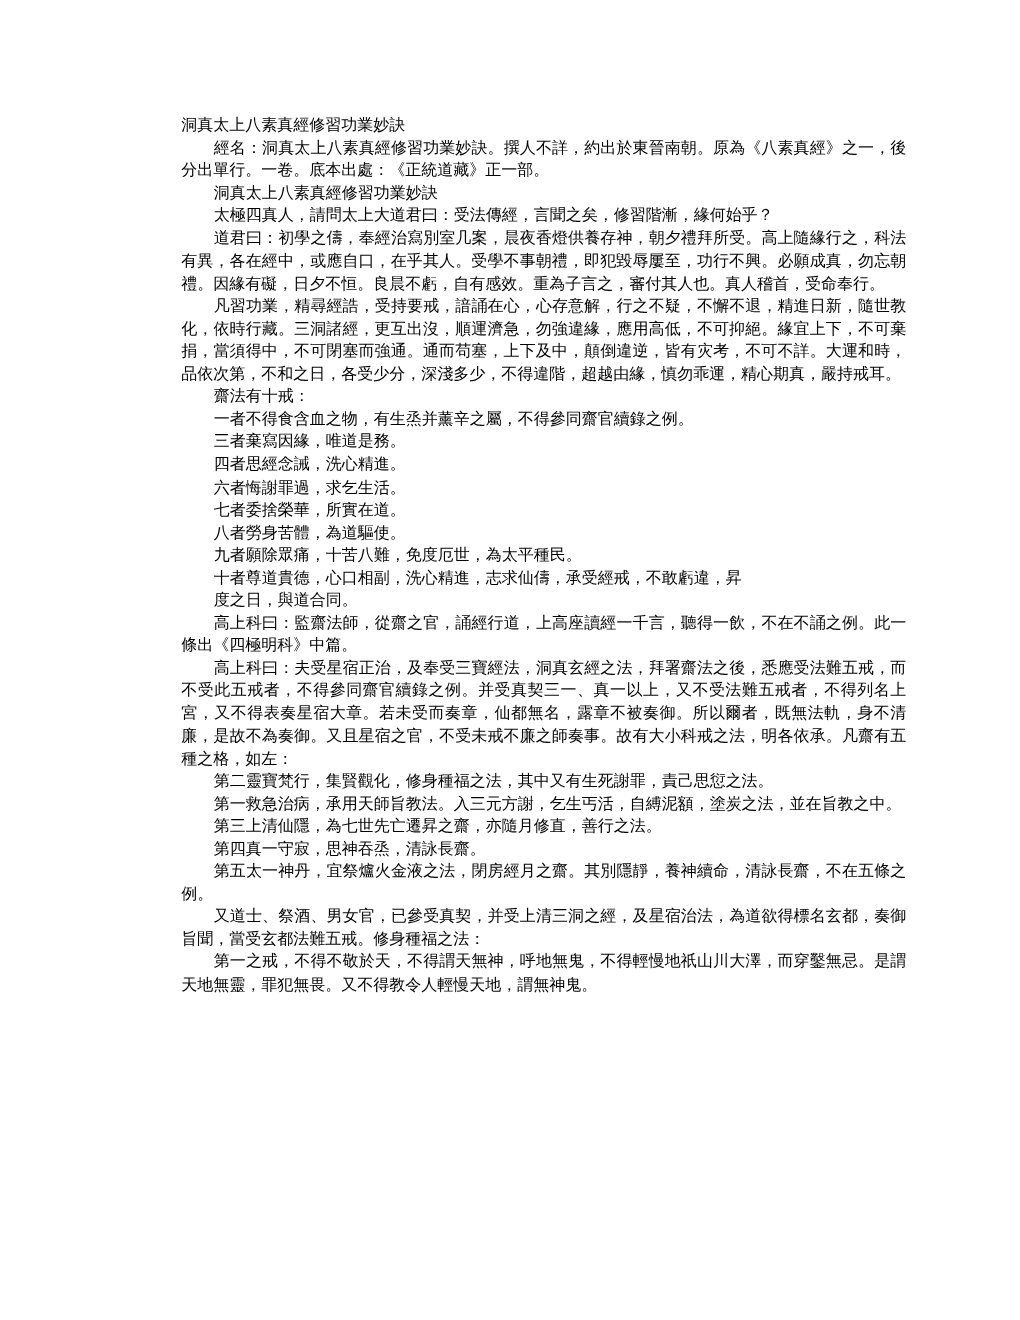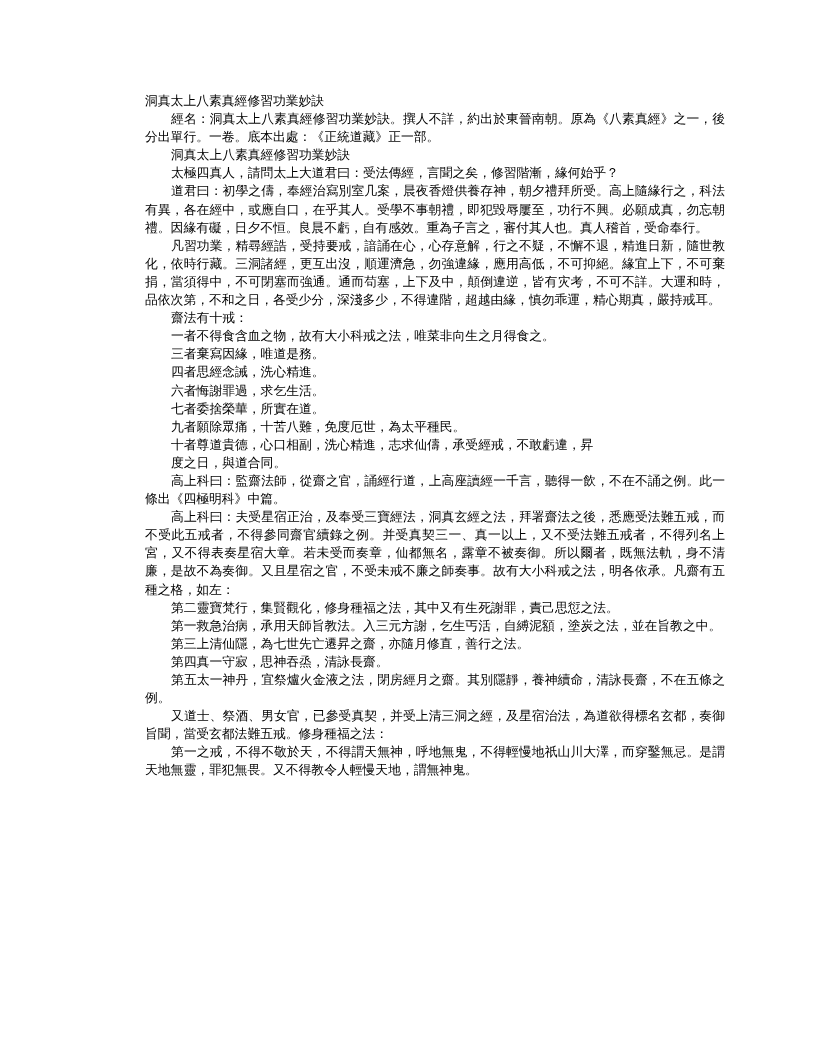--- a/index.html
+++ b/index.html
@@ -59,32 +59,33 @@
     <p class="para indent">洞真太上八素真經修習功業妙訣</p>
 
     <p class="para indent">太極四真人，請問太上大道君曰：受法傳經，言聞之矣，修習階漸，緣何始乎？</p>
 
     <p class="para indent">道君曰：初學之儔，奉經治寫別室几案，晨夜香燈供養存神，朝夕禮拜所受。高上隨緣行之，科法有異，各在經中，或應自口，在乎其人。受學不事朝禮，即犯毀辱屢至，功行不興。必願成真，勿忘朝禮。因緣有礙，日夕不恒。良晨不虧，自有感效。重為子言之，審付其人也。真人稽首，受命奉行。</p>
 
     <p class="para indent">凡習功業，精尋經誥，受持要戒，諳誦在心，心存意解，行之不疑，不懈不退，精進日新，隨世教化，依時行藏。三洞諸經，更互出沒，順運濟急，勿強違緣，應用高低，不可抑絕。緣宜上下，不可棄捐，當須得中，不可閉塞而強通。通而苟塞，上下及中，顛倒違逆，皆有灾考，不可不詳。大運和時，品依次第，不和之日，各受少分，深淺多少，不得違階，超越由緣，慎勿乖運，精心期真，嚴持戒耳。</p>
 
     <p class="para indent">齋法有十戒：</p>
 
-    <p class="para indent">一者不得食含血之物，故有大小科戒之法，唯菜非向生之月得食之。</p>
+    <p class="para indent">一者不得食含血之物，有生烝并薰辛之屬，不得參同齋官續錄之例。</p>
 
 
     <p class="para indent">三者棄寫因緣，唯道是務。</p>
 
     <p class="para indent">四者思經念誡，洗心精進。</p>
 
 
     <p class="para indent">六者悔謝罪過，求乞生活。</p>
 
     <p class="para indent">七者委捨榮華，所實在道。</p>
 
+    <p class="para indent">八者勞身苦體，為道驅使。</p>
 
     <p class="para indent">九者願除眾痛，十苦八難，免度厄世，為太平種民。</p>
 
     <p class="para indent">十者尊道貴德，心口相副，洗心精進，志求仙儔，承受經戒，不敢虧違，昇</p>
 
     <p class="para indent">度之日，與道合同。</p>
 
     <p class="para indent">高上科曰：監齋法師，從齋之官，誦經行道，上高座讀經一千言，聽得一飲，不在不誦之例。此一條出《四極明科》中篇。</p>
 
     <p class="para indent">高上科曰：夫受星宿正治，及奉受三寶經法，洞真玄經之法，拜署齋法之後，悉應受法難五戒，而不受此五戒者，不得參同齋官續錄之例。并受真契三一、真一以上，又不受法難五戒者，不得列名上宮，又不得表奏星宿大章。若未受而奏章，仙都無名，露章不被奏御。所以爾者，既無法軌，身不清廉，是故不為奏御。又且星宿之官，不受未戒不廉之師奏事。故有大小科戒之法，明各依承。凡齋有五種之格，如左：</p>

